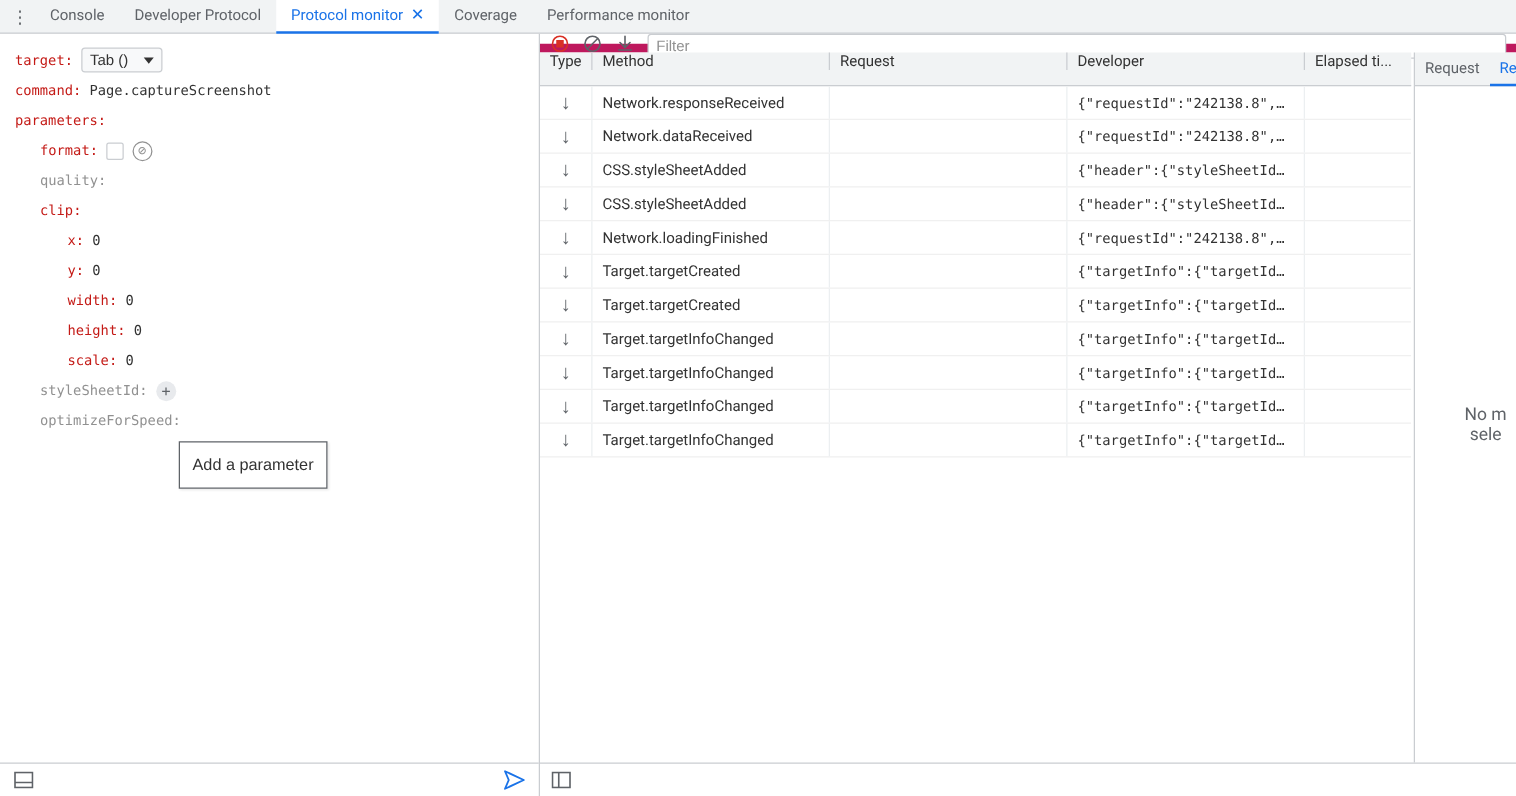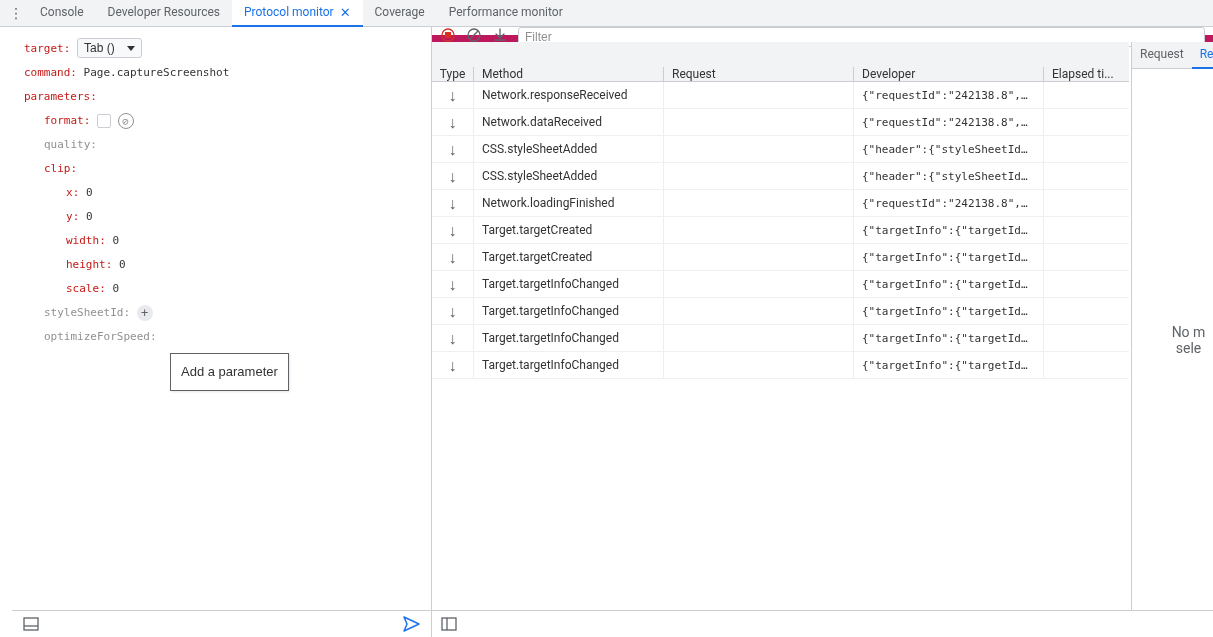--- a/index.html
+++ b/index.html
@@ -55,21 +55,20 @@
 .main {
   flex: 1;
   display: flex;
   min-height: 0;
 }
 .left-panel {
   width: 432px;
   display: flex;
   flex-direction: column;
   border-right: 1px solid #cacdd1;
-  padding-left: 12px;
 }
 .editor {
   flex: 1;
   padding: 10px 12px;
   font-family: Menlo, Consolas, monospace;
   font-size: 11px;
   line-height: 24px;
   overflow: auto;
   position: relative;
 }
@@ -125,21 +124,21 @@
   justify-content: center;
   font-size: 12px;
   color: #5f6368;
   cursor: pointer;
   vertical-align: middle;
 }
 .indent-1 { padding-left: 20px; }
 .indent-2 { padding-left: 42px; }
 .tooltip {
   position: absolute;
-  left: 158px;
+  left: 143px;
   top: 326px;
   background: #fff;
   border: 1px solid #5f6368;
   padding: 6px 10px;
   font-size: 13px;
   font-family: -apple-system, sans-serif;
   color: #333;
   box-shadow: 1px 1px 2px rgba(0,0,0,0.1);
 }
 .left-footer {
@@ -189,24 +188,24 @@
 }
 .table-wrap {
   flex: 1;
   display: flex;
   flex-direction: column;
   min-width: 0;
   margin-right: 2px;
 }
 .thead {
   display: flex;
-  height: 40px;
+  height: 27px;
   background: #f1f3f4;
   border-bottom: 1px solid #cacdd1;
-  align-items: flex-end;
+  align-items: flex-start;
 }
 .th {
   display: flex;
   align-items: center;
   padding: 0 8px;
   font-size: 12px;
   color: #333;
   border-right: 1px solid #cacdd1;
   overflow: hidden;
   white-space: nowrap;
@@ -298,21 +297,21 @@
 </style>
 </head>
 <body>
 
 <div class="tab-bar">
   <div class="more-tabs">⋮</div>
   <div class="tab">
     <span>Console</span>
   </div>
   <div class="tab">
-    <span>Developer Resources</span>
+    <span>Developer Protocol</span>
   </div>
   <div class="tab active">
     <span>Protocol monitor</span>
     <span class="tab-close">✕</span>
   </div>
   <div class="tab">
     <span>Coverage</span>
   </div>
   <div class="tab">
     <span>Performance monitor</span>

